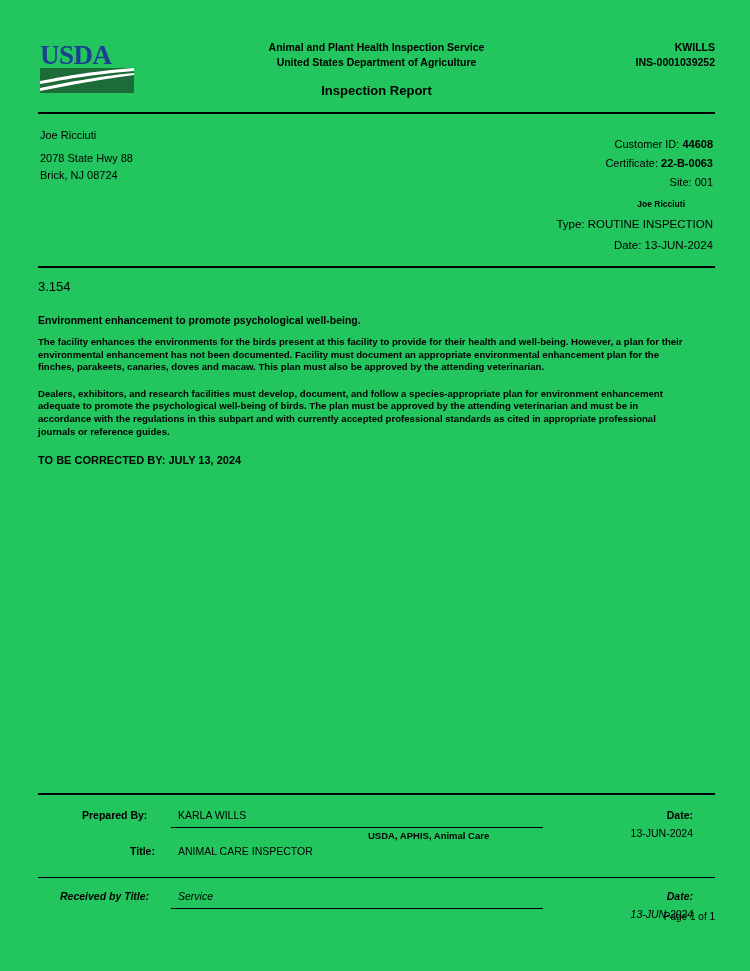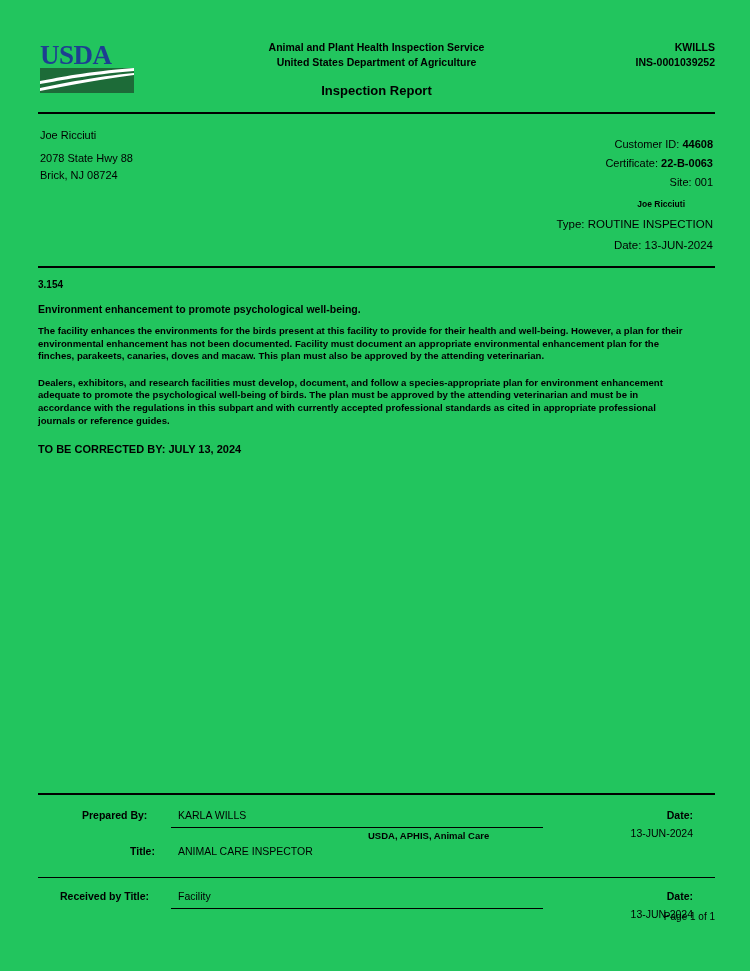--- a/index.html
+++ b/index.html
@@ -133,23 +133,23 @@
     font-size: 11.5px;
     line-height: 21px;
     width: 320px;
   }
 
   
   .body-sec {
     padding-top: 11px;
   }
   .code {
-    font-size: 10px;
-    font-weight: bold;
-    margin-bottom: 13px;
+    font-size: 13px;
+    font-weight: normal;
+    margin-bottom: 20px;
   }
   .code-title {
     font-size: 10.5px;
     font-weight: bold;
     margin-bottom: 10px;
   }
   .para {
     font-size: 9.6px;
     line-height: 12.6px;
     font-weight: bold;
@@ -312,23 +312,23 @@
       <span class="agency" style="left:330px; top:25px;">USDA, APHIS, Animal Care</span>
     </div>
 
     <div class="sig-row" style="height:42px;">
       <span class="sig-label" style="left:92px; top:10px;">Title:</span>
       <span class="sig-value" style="left:140px; top:10px;">ANIMAL CARE INSPECTOR</span>
     </div>
 
     <div class="rule-thin"></div>
 
-    <div class="sig-row" style="height:30px; margin-top:8px;">
+    <div class="sig-row" style="height:30px; margin-top:8px;font-style:italic;">
       <span class="sig-label" style="left:22px;">Received by Title:</span>
-      <span class="sig-value" style="left:140px;">Facility</span>
+      <span class="sig-value" style="left:140px;">Service</span>
       <span class="sig-line" style="left:133px; width:372px; top:22px;"></span>
       <span class="date-label" style="top:4px;">Date:</span>
       <span class="date-value" style="top:22px;">13-JUN-2024</span>
     </div>
 
     <div class="page-num" style="top:118px;text-align:right;">Page 1 of 1</div>
   </div>
 </div>
 
 </body></html>

